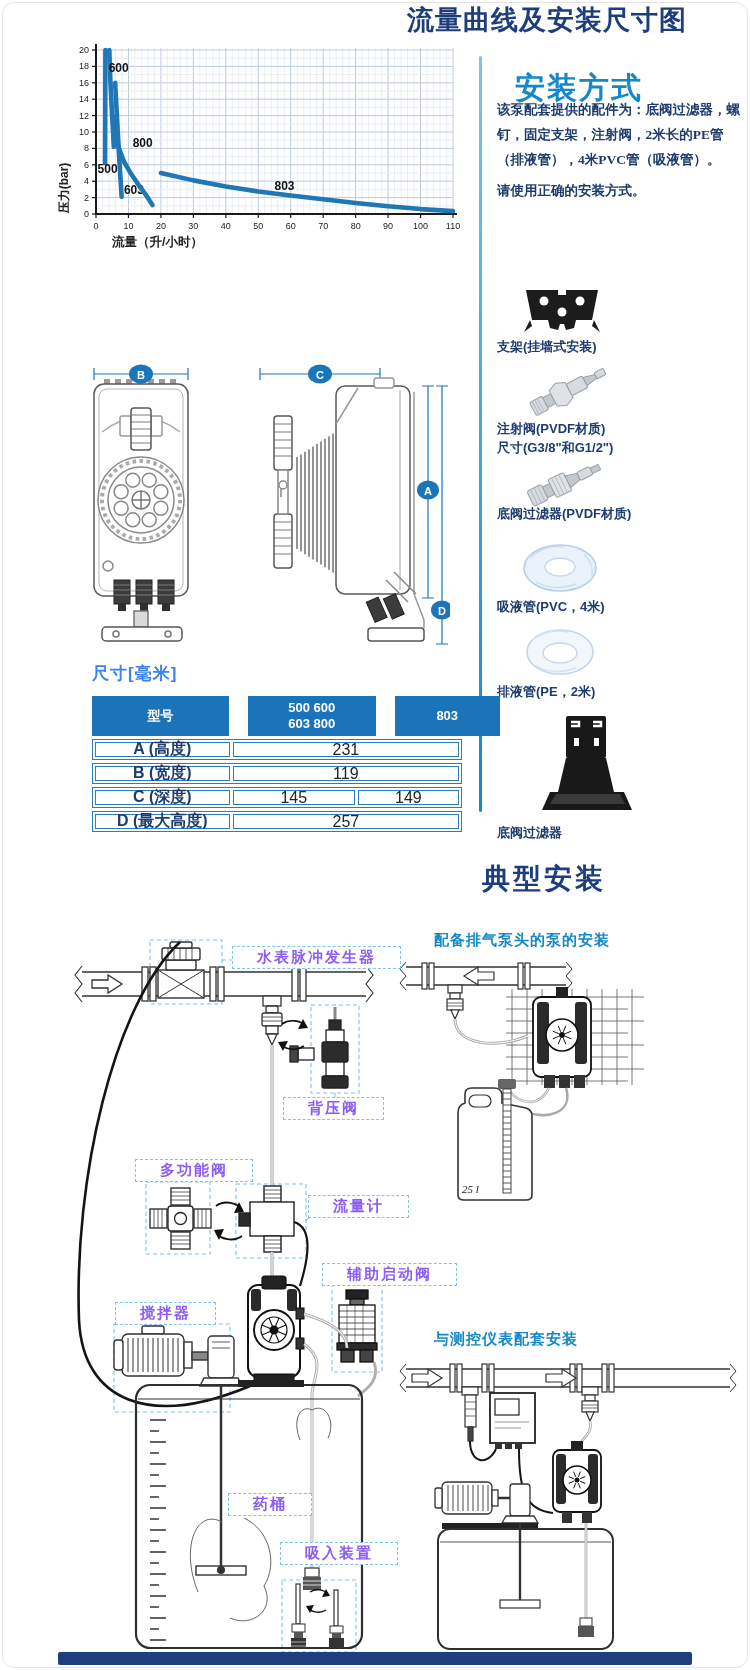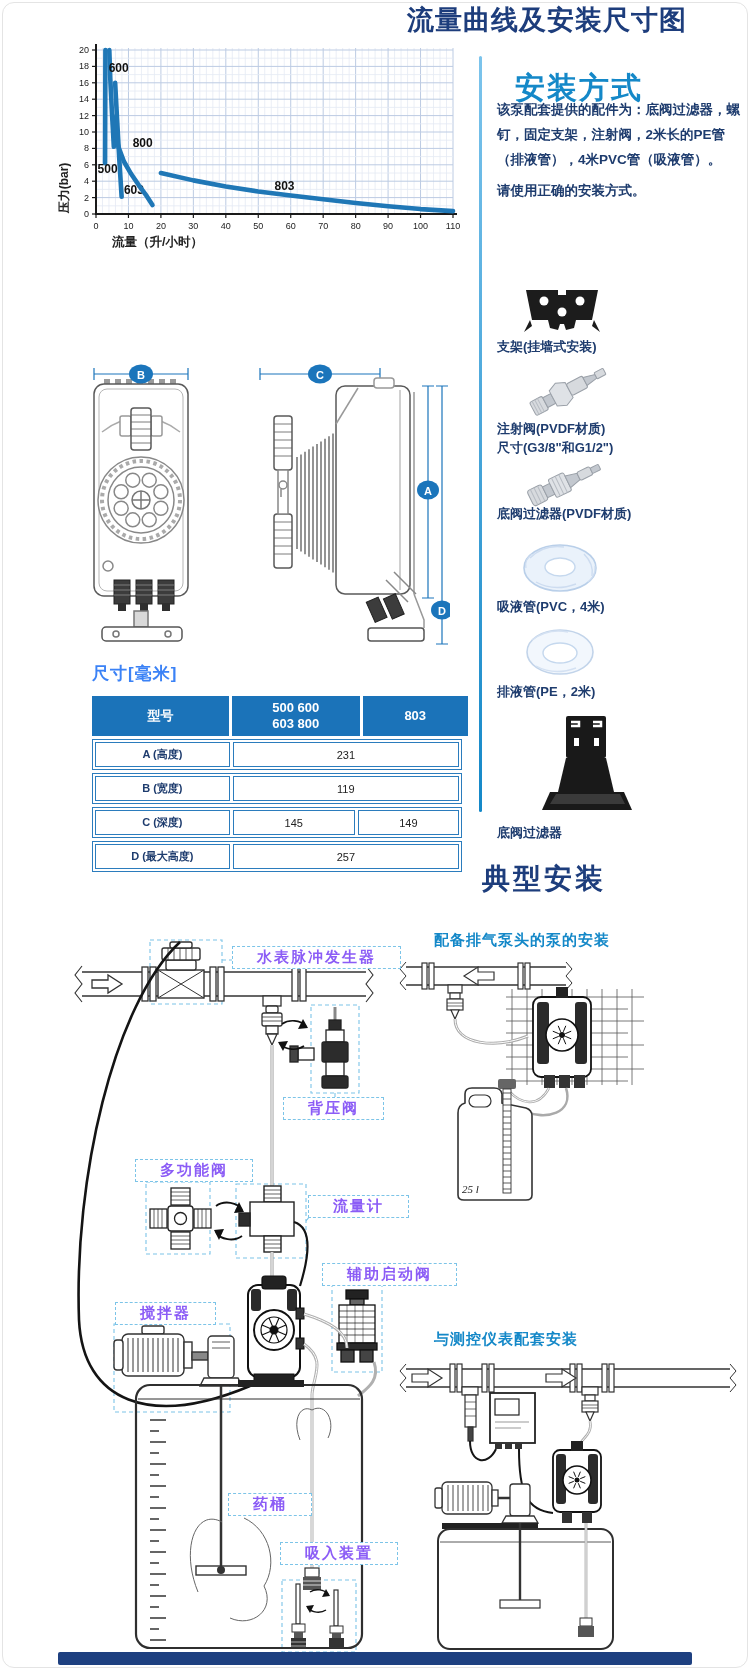--- a/index.html
+++ b/index.html
@@ -5,37 +5,37 @@
   html,body{margin:0;padding:0;background:#fff;}
   .page{position:relative;width:750px;height:1670px;background:#fff;
         font-family:"Liberation Sans",sans-serif;overflow:hidden;}
   .page-frame{position:absolute;inset:2px;border:1px solid #e4e4e4;border-radius:12px;pointer-events:none;}
   .abs{position:absolute;}
   .main-title{position:absolute;left:367px;top:2px;width:360px;margin:0;text-align:center;
               font-size:27px;font-weight:bold;color:#1d3d7c;letter-spacing:1px;}
   .install-heading{position:absolute;left:497px;top:50px;margin:18px;font-size:30px;font-weight:bold;
                    color:#1488c8;letter-spacing:2px;}
   .install-text{position:absolute;left:497px;top:98px;width:243px;color:#1e3c6e;
-                font-size:13.5px;font-weight:600;line-height:1.85;}
+                font-size:13.5px;font-weight:600;line-height:1.85;font-family:Liberation Serif, serif;}
   .install-text p{margin:0 0 6px 0;}
   .divider{position:absolute;left:479px;top:56px;width:3px;height:756px;
            background:linear-gradient(#7cc4ec,#1488c8);border-radius:2px;}
   .acc-icon{position:absolute;}
   .acc-label{position:absolute;left:497px;color:#1e3c6e;font-weight:bold;font-size:13px;
              line-height:1.45;white-space:pre-line;}
   .dim-heading{position:absolute;left:92px;top:662px;margin:0;font-size:17px;
                font-weight:bold;color:#3b82f6;letter-spacing:1px;}
   .dim-table{position:absolute;left:92px;top:696px;width:370px;}
-  .th-row{display:flex;gap:3px;}
+  .th-row{display:flex;gap:19px;}
   .th{background:#1b73b9;color:#fff;font-weight:bold;font-size:13px;height:40px;
       display:flex;align-items:center;justify-content:center;text-align:center;
       white-space:pre-line;line-height:1.2;box-sizing:border-box;}
   .tr{display:flex;gap:3px;border:1px solid #2b7cbd;padding:2px;margin-top:3px;background:#fff;}
-  .td{border:1px solid #2b7cbd;height:25px;display:flex;align-items:center;justify-content:center;
-      font-size:11px;box-sizing:border-box;background:#fff;}
+  .td{border:1px solid #2b7cbd;height:15px;display:flex;align-items:center;justify-content:center;
+      font-size:16px;box-sizing:border-box;background:#fff;}
   .td.lab{font-weight:bold;color:#1e3c6e;}
   .td.val{color:#222;}
   .typical-heading{position:absolute;left:398px;top:860px;width:292px;margin:0;text-align:center;
                    font-size:28px;font-weight:bold;color:#1d3d7c;letter-spacing:3px;}
   .sub-heading{position:absolute;margin:0;font-size:15px;font-weight:bold;color:#1488c8;letter-spacing:1px;}
   .callout{position:absolute;border:1px dashed #7cc4e8;background:#fff;color:#8b5cf6;
            font-weight:bold;font-size:15px;padding:1px 24px;letter-spacing:2px;white-space:nowrap;z-index:3;}
   .bottom-bar{position:absolute;left:58px;top:1652px;width:634px;height:13px;background:#1e4080;
               border-radius:2px;z-index:5;}
   svg{display:block;}

